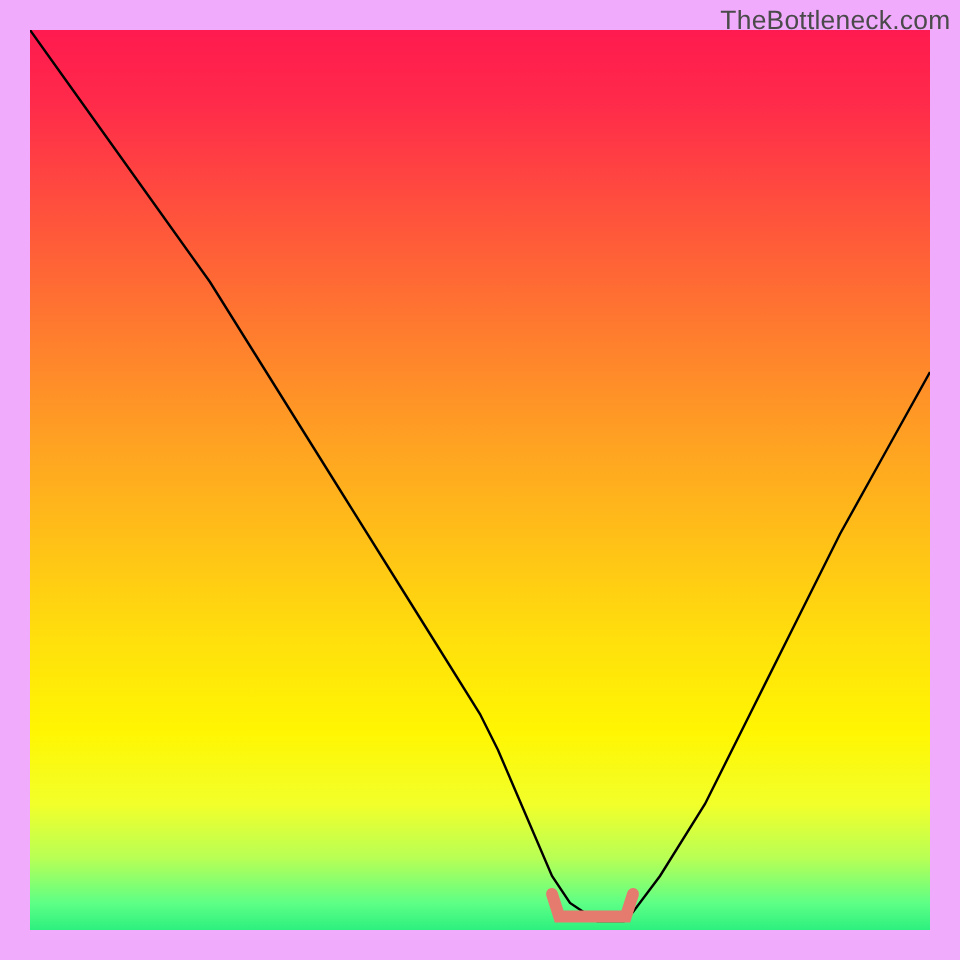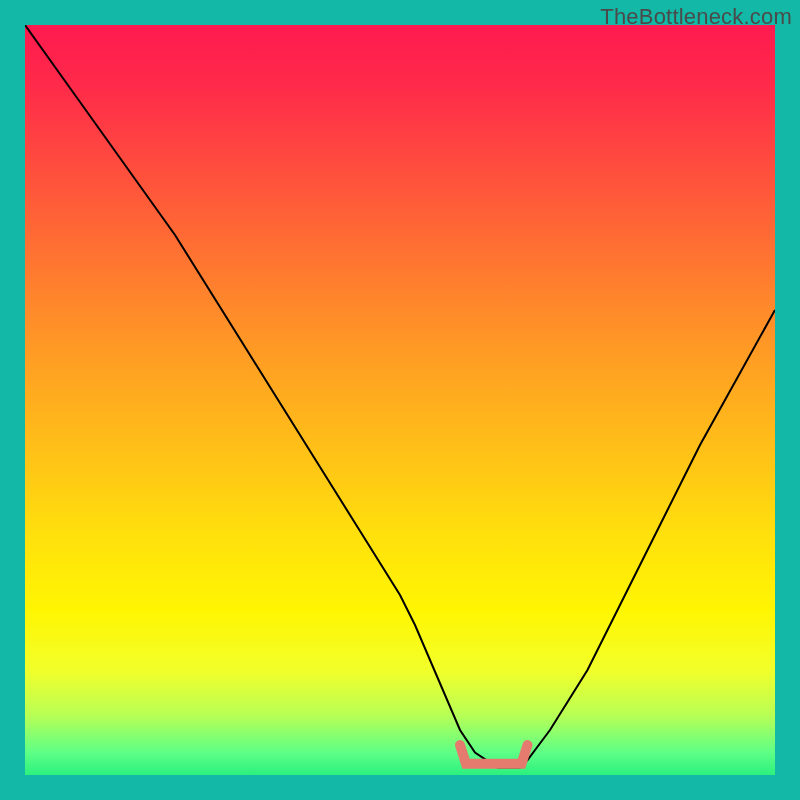--- a/index.html
+++ b/index.html
@@ -1,21 +1,21 @@
 <!DOCTYPE html>
 <html><head>
 <meta charset="utf-8">
 <style>
   * { margin: 0; padding: 0; box-sizing: border-box; }
   html, body { width: 800px; height: 800px; overflow: hidden; background: #000; }
   .stage {
     position: relative;
     width: 800px;
     height: 800px;
-    background: #14b8a6;
+    background: #f0abfc;
   }
   .plot-area {
     position: absolute;
     left: 25px;
     top: 25px;
     width: 750px;
     height: 750px;
     background: linear-gradient(
       to bottom,
       #ff1a4f 0%,

